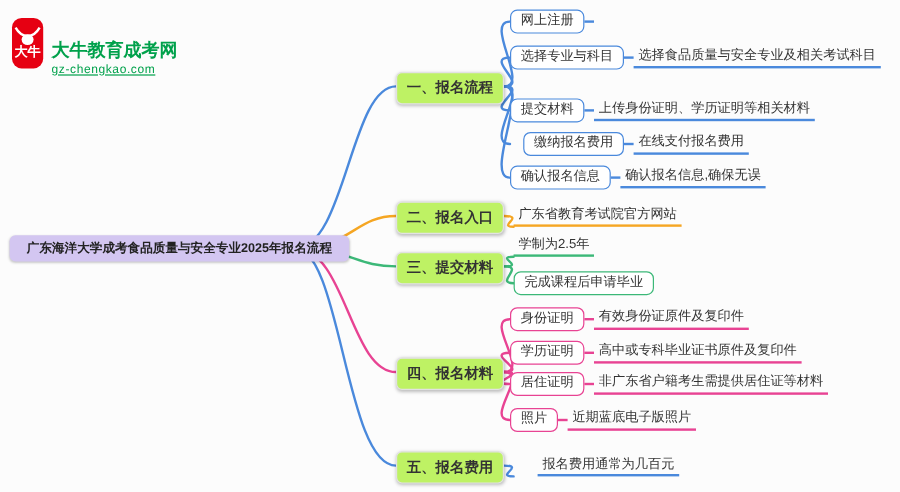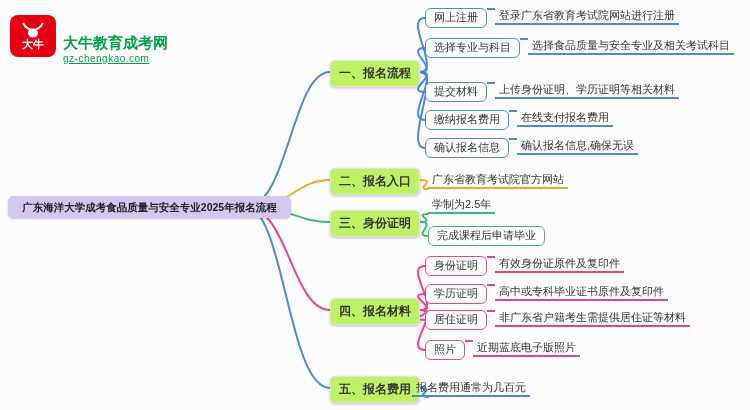--- a/index.html
+++ b/index.html
@@ -9,21 +9,21 @@
     font-family:"Liberation Sans","DejaVu Sans",sans-serif;
     color:#333;
   }
   svg.links{position:absolute;left:0;top:0;width:750px;height:410px;}
   svg.links path{fill:none;stroke-width:2;stroke-linecap:round;}
   .lb{stroke:#4a89dc}.lo{stroke:#f5a623}.lg{stroke:#3cb878}.lp{stroke:#e84393}
 
   
   .logo{position:absolute;left:10px;top:8px;display:flex;align-items:center;gap:7px;}
   .logo-badge{
-    width:46px;height:42px;background:#e60012;border-radius:8px;
+    width:26px;height:42px;background:#e60012;border-radius:8px;
     display:flex;flex-direction:column;align-items:center;justify-content:center;gap:1px;
   }
   .logo-badge span{color:#fff;font-size:11px;font-weight:bold;line-height:1;}
   .logo-name{color:#00a14b;font-size:15px;font-weight:bold;line-height:1.25;margin-top:26px;}
   .logo-url{color:#00a14b;font-size:10px;letter-spacing:.5px;text-decoration:underline;}
 
   
   .root{
     position:absolute;left:8px;top:196px;width:283px;box-sizing:border-box;
     background:#d3c6f1;border-radius:5px;padding:5px 3px;
@@ -33,21 +33,21 @@
 
   
   .bnode{
     position:absolute;left:330px;width:90px;box-sizing:border-box;
     background:#bef264;border:1px solid #e2e2e2;border-radius:5px;
     padding:4px 0;text-align:center;font-size:12px;font-weight:bold;color:#333;
     box-shadow:0 1px 3px rgba(0,0,0,.25);
   }
 
   
-  .row{position:absolute;display:flex;align-items:flex-start;white-space:nowrap;}
+  .row{position:absolute;display:flex;align-items:center;white-space:nowrap;}
   .tag{
     display:inline-block;background:#fff;border:1.6px solid;border-radius:6px;
     padding:2px 8px;font-size:11px;line-height:1.25;color:#333;
   }
   .link{display:inline-block;width:8px;height:0;border-bottom:2px solid;}
   .desc{
     display:inline-block;font-size:11px;line-height:1.3;color:#333;
     padding:0 4px 1px 4px;border-bottom:2px solid;
   }
   .b{border-color:#4a89dc}.o{border-color:#f5a623}.g{border-color:#3cb878}.p{border-color:#e84393}
@@ -95,40 +95,39 @@
     <div class="logo-text">
       <div class="logo-name">大牛教育成考网</div>
       <div class="logo-url">gz-chengkao.com</div>
     </div>
   </div>
 
   <div class="root">广东海洋大学成考食品质量与安全专业2025年报名流程</div>
 
   <div class="bnode" style="top:60px">一、报名流程</div>
   <div class="bnode" style="top:168px">二、报名入口</div>
-  <div class="bnode" style="top:210px">三、身份证明</div>
+  <div class="bnode" style="top:210px">三、提交材料</div>
   <div class="bnode" style="top:298px">四、报名材料</div>
   <div class="bnode" style="top:376px">五、报名费用</div>
 
   <div class="row" style="left:425px;top:8px">
     <span class="tag b">网上注册</span>
     <span class="link b"></span>
-    <span class="desc b">登录广东省教育考试院网站进行注册</span>
   </div>
   <div class="row" style="left:425px;top:38px">
     <span class="tag b">选择专业与科目</span>
     <span class="link b"></span>
     <span class="desc b">选择食品质量与安全专业及相关考试科目</span>
   </div>
   <div class="row" style="left:425px;top:82px">
     <span class="tag b">提交材料</span>
     <span class="link b"></span>
     <span class="desc b">上传身份证明、学历证明等相关材料</span>
   </div>
-  <div class="row" style="left:425px;top:110px">
+  <div class="row" style="left:436px;top:110px">
     <span class="tag b">缴纳报名费用</span>
     <span class="link b"></span>
     <span class="desc b">在线支付报名费用</span>
   </div>
   <div class="row" style="left:425px;top:138px">
     <span class="tag b">确认报名信息</span>
     <span class="link b"></span>
     <span class="desc b">确认报名信息,确保无误</span>
   </div>
 
@@ -157,17 +156,17 @@
     <span class="tag p">居住证明</span>
     <span class="link p"></span>
     <span class="desc p">非广东省户籍考生需提供居住证等材料</span>
   </div>
   <div class="row" style="left:425px;top:340px">
     <span class="tag p">照片</span>
     <span class="link p"></span>
     <span class="desc p">近期蓝底电子版照片</span>
   </div>
 
-  <div class="row" style="left:412px;top:380px">
+  <div class="row" style="left:448px;top:380px">
     <span class="desc b">报名费用通常为几百元</span>
   </div>
 
 </div>
 
 </body></html>

